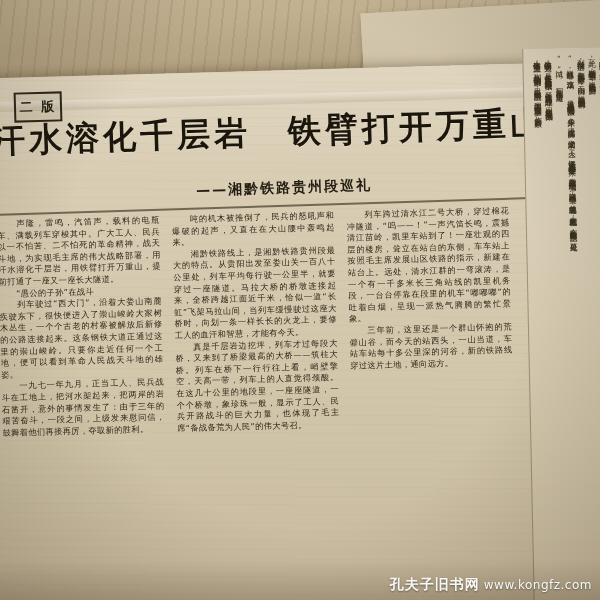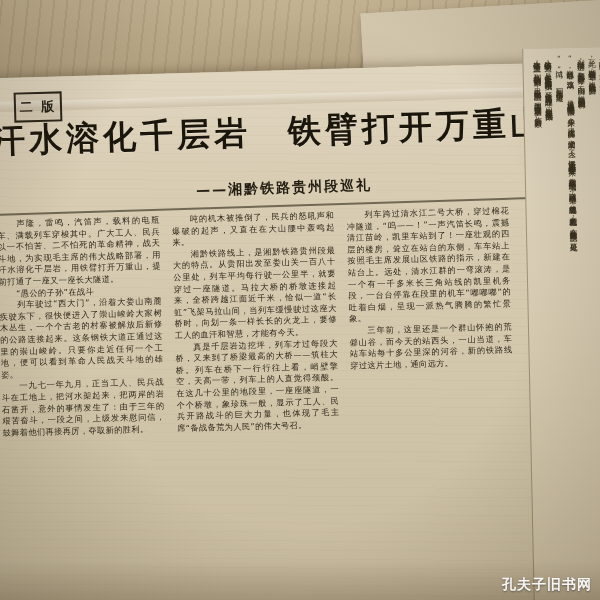--- a/index.html
+++ b/index.html
@@ -162,15 +162,16 @@
 “城门”，列车又一次钻进了隧道。
 这条新的钢铁大道，是贵州各族人民在毛主席革命路线指引下，三股铁道兵与民工并肩战斗，用鲜血和汗水浇灌出来的。
 在这条钢铁大道上，一列列满载着物资的列车，日夜奔驰在湘黔线上，为祖国的社会主义建设事业，作出新的贡献。</div>
   </div>
 
   <div class="edge-shadow"></div>
   <div class="vignette"></div>
 
   <div class="watermark">
     <span class="wm-cn">孔夫子旧书网</span>
+    <span class="wm-url">www.kongfz.com</span>
   </div>
 
 </div>
 
 </body></html>

